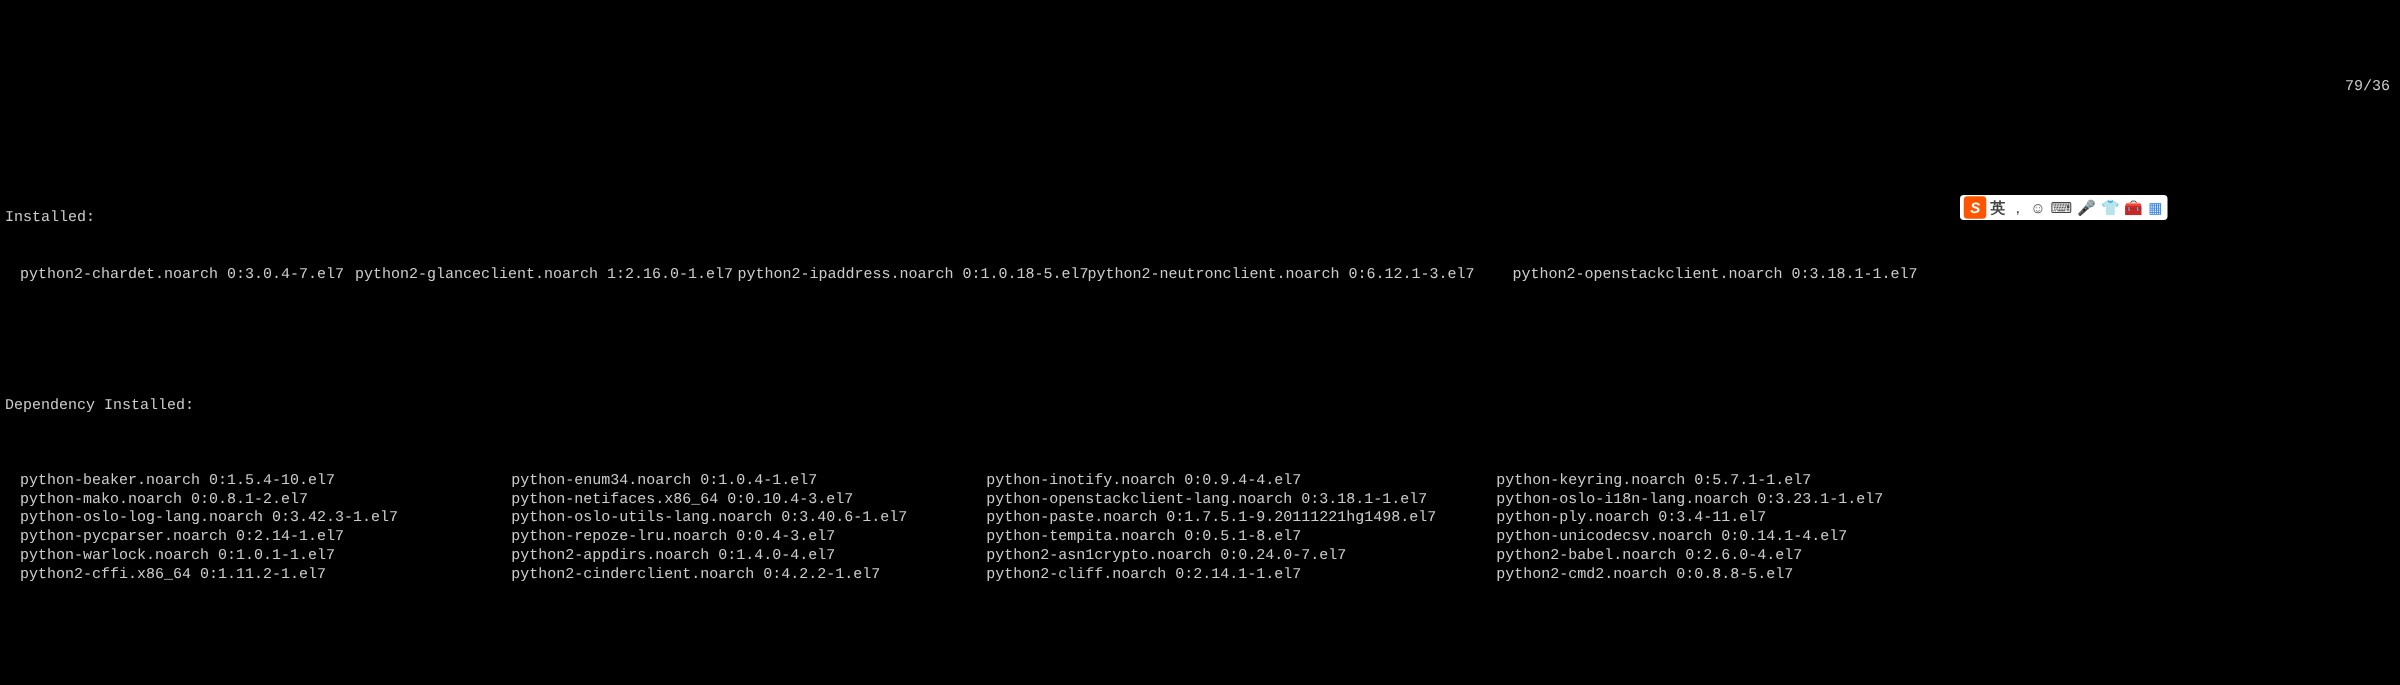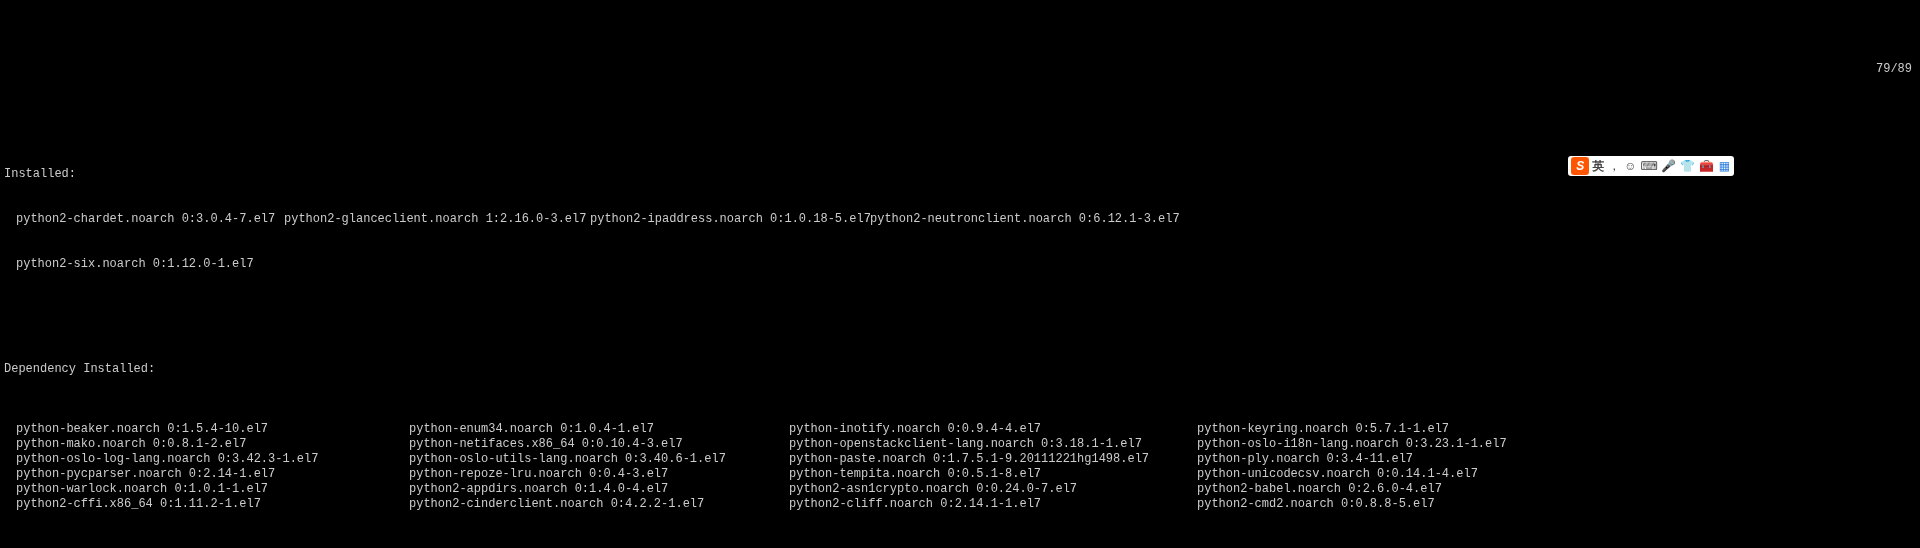--- a/index.html
+++ b/index.html
@@ -59,36 +59,30 @@
   }
   .ime-en { font-weight: bold; }
   .ime-blue { color: #2a7edf; }
 </style>
 </head>
 <body>
 
 
 
 <div class="terminal">
-  <div class="progress">79/89</div>
+  <div class="progress">79/36</div>
   <div class="line">&nbsp;</div>
 
   <div class="line">Installed:</div>
   <div class="cols">
     <div class="icol1">python2-chardet.noarch 0:3.0.4-7.el7</div>
-    <div class="icol2">python2-glanceclient.noarch 1:2.16.0-3.el7</div>
+    <div class="icol2">python2-glanceclient.noarch 1:2.16.0-1.el7</div>
     <div class="icol3">python2-ipaddress.noarch 0:1.0.18-5.el7</div>
     <div class="icol4">python2-neutronclient.noarch 0:6.12.1-3.el7</div>
-  </div>
-  <div class="cols">
-    <div class="icol1">python2-six.noarch 0:1.12.0-1.el7</div>
-    <div class="icol2"></div>
-    <div class="icol3"></div>
-    <div class="icol4"></div>
-    <div class="icol5"></div>
+    <div class="icol5">python2-openstackclient.noarch 0:3.18.1-1.el7</div>
   </div>
   <div class="line">&nbsp;</div>
 
   <div class="line">Dependency Installed:</div>
 
   <div id="dep-rows"><div class="cols"><div class="col1" style="padding-left: 12px;">python-beaker.noarch 0:1.5.4-10.el7</div><div class="col2" style="padding-left: 0px;">python-enum34.noarch 0:1.0.4-1.el7</div><div class="col3" style="padding-left: 0px;">python-inotify.noarch 0:0.9.4-4.el7</div><div class="col4" style="padding-left: 0px;">python-keyring.noarch 0:5.7.1-1.el7</div></div><div class="cols"><div class="col1" style="padding-left: 12px;">python-mako.noarch 0:0.8.1-2.el7</div><div class="col2" style="padding-left: 0px;">python-netifaces.x86_64 0:0.10.4-3.el7</div><div class="col3" style="padding-left: 0px;">python-openstackclient-lang.noarch 0:3.18.1-1.el7</div><div class="col4" style="padding-left: 0px;">python-oslo-i18n-lang.noarch 0:3.23.1-1.el7</div></div><div class="cols"><div class="col1" style="padding-left: 12px;">python-oslo-log-lang.noarch 0:3.42.3-1.el7</div><div class="col2" style="padding-left: 0px;">python-oslo-utils-lang.noarch 0:3.40.6-1.el7</div><div class="col3" style="padding-left: 0px;">python-paste.noarch 0:1.7.5.1-9.20111221hg1498.el7</div><div class="col4" style="padding-left: 0px;">python-ply.noarch 0:3.4-11.el7</div></div><div class="cols"><div class="col1" style="padding-left: 12px;">python-pycparser.noarch 0:2.14-1.el7</div><div class="col2" style="padding-left: 0px;">python-repoze-lru.noarch 0:0.4-3.el7</div><div class="col3" style="padding-left: 0px;">python-tempita.noarch 0:0.5.1-8.el7</div><div class="col4" style="padding-left: 0px;">python-unicodecsv.noarch 0:0.14.1-4.el7</div></div><div class="cols"><div class="col1" style="padding-left: 12px;">python-warlock.noarch 0:1.0.1-1.el7</div><div class="col2" style="padding-left: 0px;">python2-appdirs.noarch 0:1.4.0-4.el7</div><div class="col3" style="padding-left: 0px;">python2-asn1crypto.noarch 0:0.24.0-7.el7</div><div class="col4" style="padding-left: 0px;">python2-babel.noarch 0:2.6.0-4.el7</div></div><div class="cols"><div class="col1" style="padding-left: 12px;">python2-cffi.x86_64 0:1.11.2-1.el7</div><div class="col2" style="padding-left: 0px;">python2-cinderclient.noarch 0:4.2.2-1.el7</div><div class="col3" style="padding-left: 0px;">python2-cliff.noarch 0:2.14.1-1.el7</div><div class="col4" style="padding-left: 0px;">python2-cmd2.noarch 0:0.8.8-5.el7</div></div></div>
 
   
   
   

